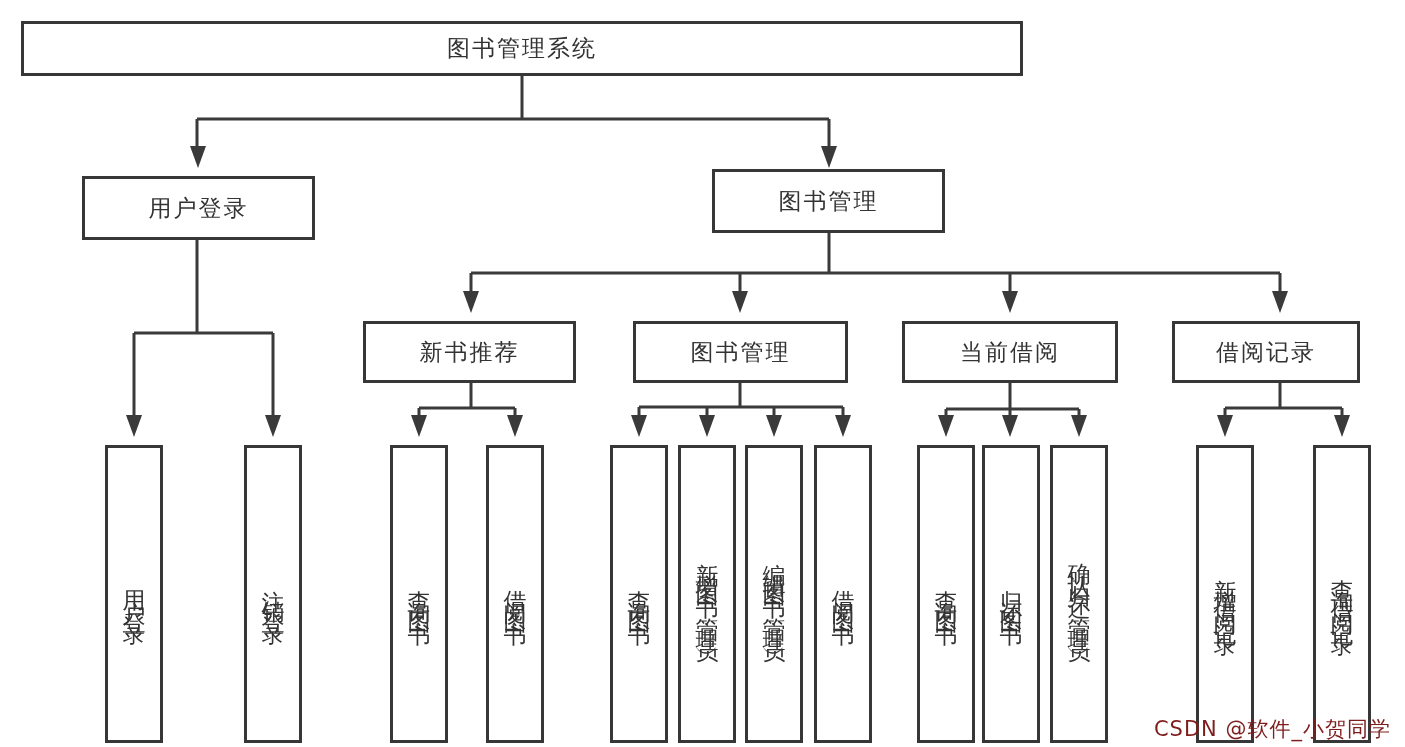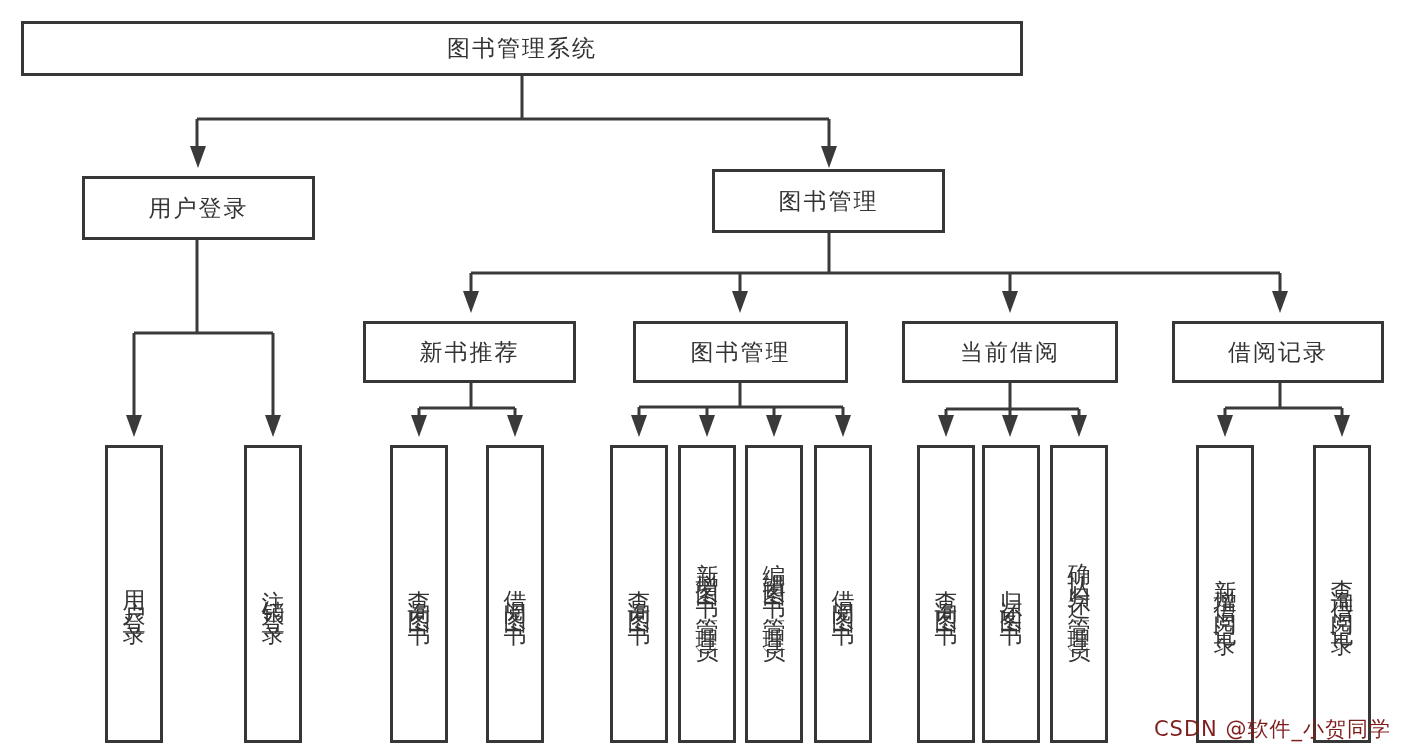--- a/index.html
+++ b/index.html
@@ -110,21 +110,21 @@
 
   <div class="node h-node lvl3" style="left:363px; width:213px;">
     <span>新书推荐</span>
   </div>
   <div class="node h-node lvl3" style="left:633px; width:215px;">
     <span>图书管理</span>
   </div>
   <div class="node h-node lvl3" style="left:902px; width:216px;align-items:center;">
     <span>当前借阅</span>
   </div>
-  <div class="node h-node lvl3" style="left:1172px; width:212px;">
+  <div class="node h-node lvl3" style="left:1172px; width:188px;">
     <span>借阅记录</span>
   </div>
 
   <div class="node v-node" style="left:105px;">
     <span class="v-label">用户登录</span>
   </div>
   <div class="node v-node" style="left:244px;">
     <span class="v-label">注销登录</span>
   </div>
 

